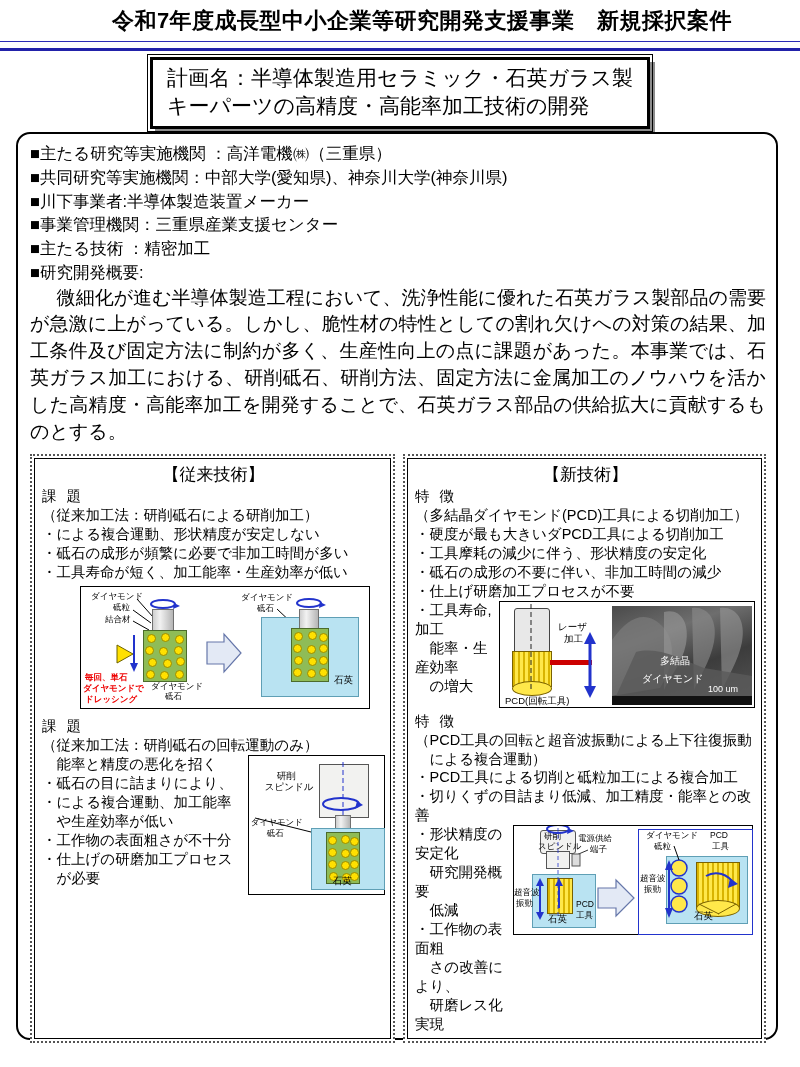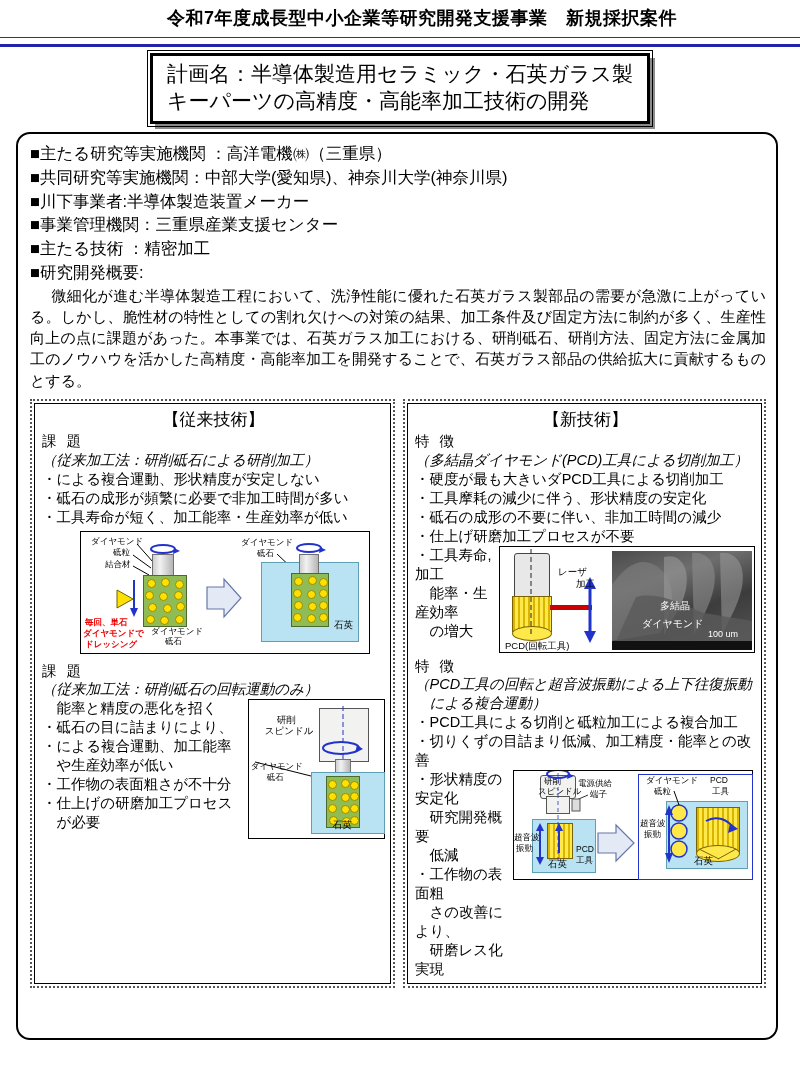--- a/index.html
+++ b/index.html
@@ -15,21 +15,21 @@
     position: relative;
     overflow: hidden;
   }
 
   
   .page-header {
     text-align: center;
     padding-top: 8px;
   }
   .page-header-title {
-    font-size: 18px;
+    font-size: 22px;
     font-weight: bold;
     letter-spacing: 0.5px;
     line-height: 1.2;
     margin-left: 44px;
   }
   .header-rule {
     margin-top: 7px;
     height: 6px;
     border-top: 1px solid #2b2bb5;
     border-bottom: 3px solid #2222aa;
@@ -83,21 +83,21 @@
   .info-line.wrapline {
     white-space: normal;
   }
 
   
   .overview-head {
     font-size: 16.5px;
     line-height: 1.44;
   }
   .overview-body {
-    font-size: 15px;
+    font-size: 19px;
     line-height: 1.42;
     text-align: justify;
     text-justify: inter-character;
     margin-top: 0px;
   }
   .overview-body .indent { display:inline-block; width: 1.4em; }
 
   
   .panels {
     display: flex;
@@ -125,21 +125,20 @@
     margin-bottom: 1px;
   }
   .sect-head {
     font-size: 14.5px;
     letter-spacing: 3px;
     line-height: 1.3;
   }
   .sect-sub {
     font-size: 14.5px;
     line-height: 1.3;
-    font-style: italic;
   }
   .bullet {
     font-size: 14.5px;
     line-height: 1.31;
   }
 
   
   .dia-box {
     border: 1.5px solid #000000;
     background: #ffffff;
@@ -390,21 +389,21 @@
               <line x1="31" y1="2" x2="31" y2="88" stroke="#222" stroke-width="1" stroke-dasharray="5,3"></line>
 
               <rect x="50" y="58" width="42" height="5" fill="#cc0000"></rect>
 
               <line x1="90" y1="38" x2="90" y2="88" stroke="#2233cc" stroke-width="3"></line>
               <polygon points="84,42 96,42 90,30" fill="#2233cc"></polygon>
               <polygon points="84,84 96,84 90,96" fill="#2233cc"></polygon>
             </svg>
 
             <div class="lbl tiny2" style="left:58px;top:20px;">レーザ</div>
-            <div class="lbl tiny2" style="left:76px;top:32px;text-align:right;">加工</div>
+            <div class="lbl tiny2" style="left:64px;top:32px;text-align:right;">加工</div>
             <div class="lbl tiny2" style="left:5px;top:94px;">PCD(回転工具)</div>
 
             <div class="sem" style="left:112px;top:4px;width:140px;height:99px;">
               <svg width="140" height="99" style="position:absolute;left:0;top:0;">
                 <path d="M0,34 C18,8 36,4 52,22 C64,36 62,60 48,82 L0,90 Z" fill="#7a7a7a" opacity="0.75"></path>
                 <path d="M52,6 C68,2 78,16 74,38 C70,58 58,70 52,84 Z" fill="#9a9a9a" opacity="0.6"></path>
                 <path d="M80,2 C96,0 106,14 102,36 C98,56 88,70 82,84 Z" fill="#8c8c8c" opacity="0.6"></path>
                 <path d="M108,2 C124,0 134,14 130,36 C126,56 116,70 110,84 Z" fill="#9a9a9a" opacity="0.55"></path>
                 <path d="M24,46 C48,40 70,54 92,62 L140,70 L140,99 L0,99 Z" fill="#5a5a5a" opacity="0.8"></path>
               </svg>

